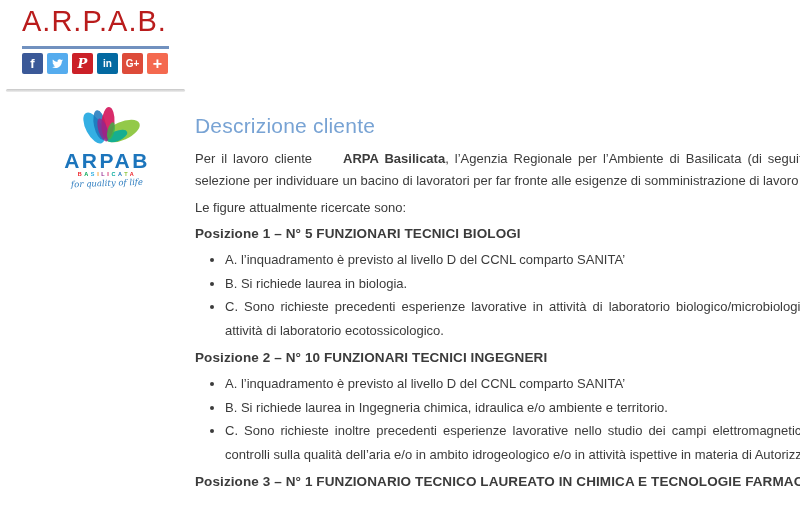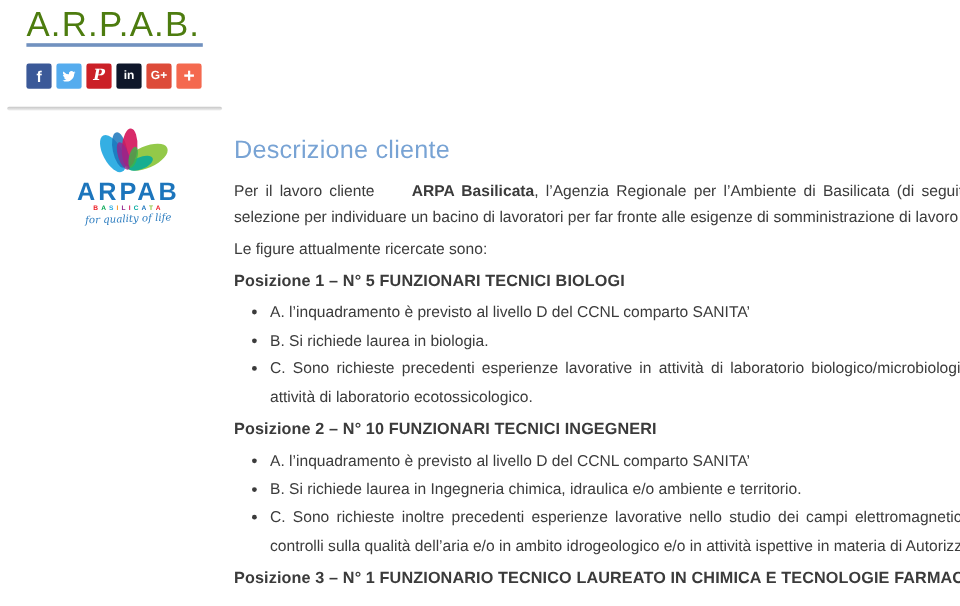--- a/index.html
+++ b/index.html
@@ -4,22 +4,22 @@
 <style>
   html,body{margin:0;padding:0;}
   body{
     width:800px;height:505px;overflow:hidden;position:relative;
     background:#ffffff;font-family:"Liberation Sans",sans-serif;color:#3b3b3b;
   }
   
   .site-header{position:absolute;left:22px;top:6px;}
   .site-title{
     display:inline-block;font-size:29px;font-weight:300;letter-spacing:1px;
-    color:#4d7c0f;text-decoration:none;border-bottom:3px solid #7191bf;
-    padding:0 2px 0 0;line-height:30px;cursor:pointer;
+    color:#b91c1c;text-decoration:none;border-bottom:3px solid #7191bf;
+    padding:0 2px 10px 0;line-height:30px;cursor:pointer;
   }
   .social-row{position:absolute;left:22px;top:53px;display:flex;gap:4px;}
   .sicon{
     width:21px;height:21px;border-radius:2px;display:flex;align-items:center;
     justify-content:center;color:#fff;font-weight:bold;font-size:13px;
     cursor:pointer;line-height:1;
   }
   .s-pinterest{font-family:"DejaVu Serif",serif;font-style:italic;}
   .s-linkedin{font-size:10px;}
   .s-google-plus{font-size:10px;letter-spacing:0;}
@@ -66,21 +66,21 @@
 </div>
 
 <div class="social-row">
     <span class="sicon s-facebook" style="background: rgb(59, 89, 152);">f</span>
     <span class="sicon s-twitter" style="background: rgb(85, 172, 238);">
       <svg viewBox="0 0 24 24" width="13" height="13" fill="#fff">
         <path d="M22 5.9c-.7.3-1.5.6-2.3.7.8-.5 1.5-1.3 1.8-2.2-.8.5-1.7.8-2.6 1a4.1 4.1 0 0 0-7 3.7A11.6 11.6 0 0 1 3.4 4.8a4.1 4.1 0 0 0 1.3 5.5c-.7 0-1.3-.2-1.9-.5 0 1.9 1.4 3.6 3.3 4-.6.2-1.3.2-1.9.1a4.1 4.1 0 0 0 3.8 2.9A8.3 8.3 0 0 1 2 18.5a11.6 11.6 0 0 0 6.3 1.8c7.5 0 11.7-6.3 11.7-11.7v-.5c.8-.6 1.5-1.3 2-2.2z"></path>
       </svg>
     </span>
     <span class="sicon s-pinterest" style="background: rgb(203, 32, 39);">P</span>
-    <span class="sicon s-linkedin" style="background: #0f172a;">in</span>
+    <span class="sicon s-linkedin" style="background: #0369a1;">in</span>
     <span class="sicon s-google-plus" style="background: rgb(221, 75, 57);">G+</span>
     <span class="sicon s-share" style="background: rgb(244, 105, 79);">+</span>
   </div>
 
 <div class="header-divider"></div>
 
 <div class="logo">
   <svg class="logo-flower" width="80" height="52" viewBox="0 0 80 52">
     <ellipse cx="55" cy="30" rx="19" ry="9" fill="#8dc63f" opacity="0.95" transform="rotate(-24 55 30)"></ellipse>
     <ellipse cx="50" cy="35" rx="11" ry="5" fill="#00a99d" opacity="0.85" transform="rotate(-22 50 35)"></ellipse>

